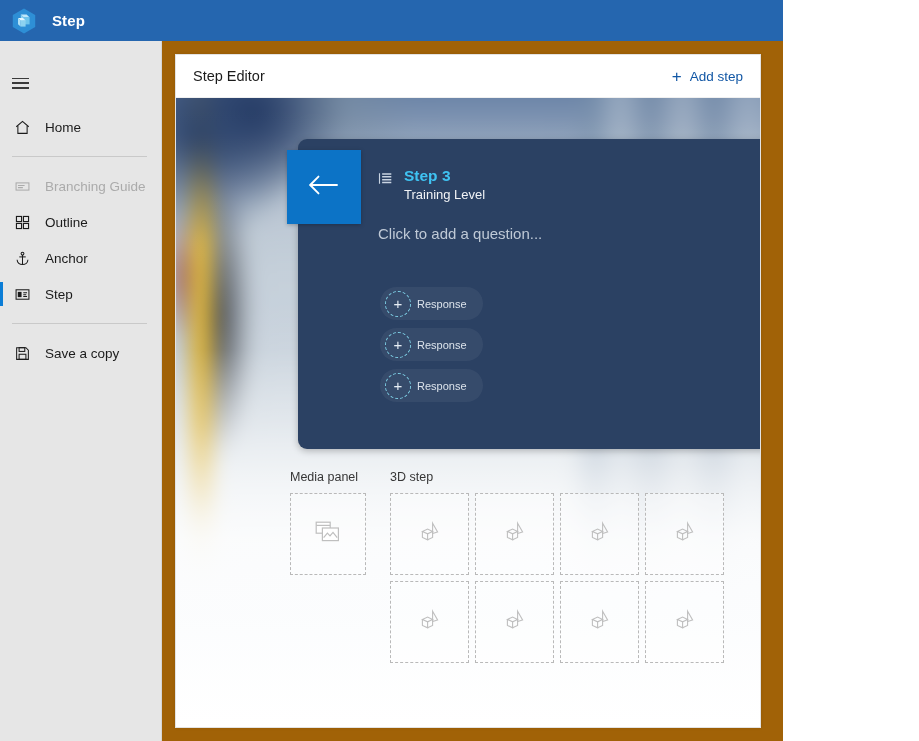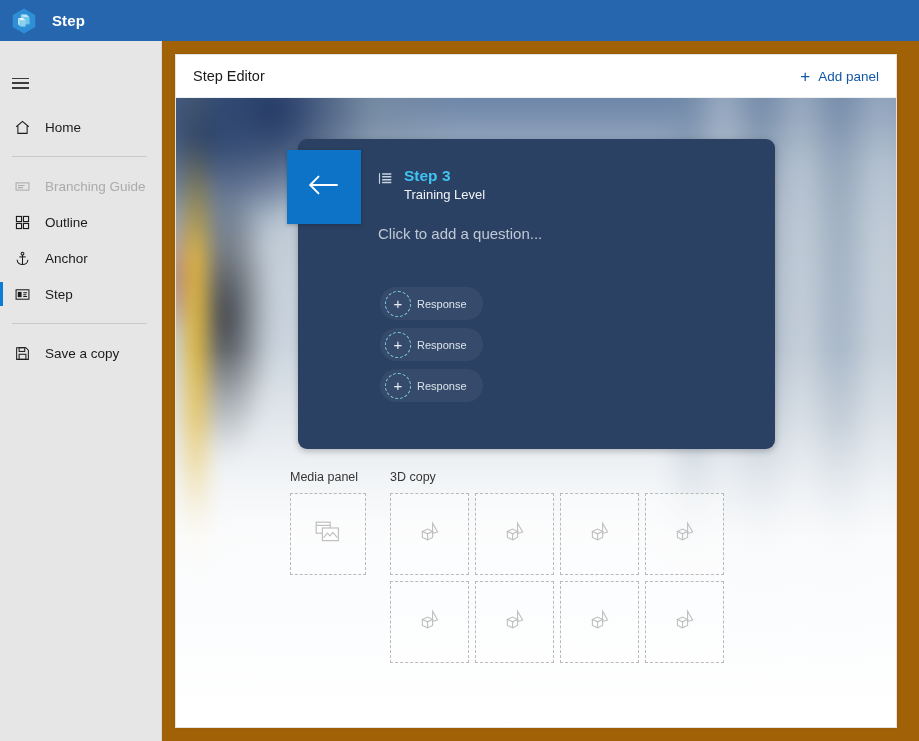--- a/index.html
+++ b/index.html
@@ -8,21 +8,21 @@
     margin: 0; padding: 0;
     width: 919px; height: 741px;
     overflow: hidden;
     font-family: "Liberation Sans", sans-serif;
     background: #ffffff;
   }
 
   
   .app {
     position: relative;
-    width: 919px;
+    width: 783px;
     height: 741px;
     background: #ffffff;
     display: flex;
     flex-direction: column;
   }
 
   
   .titlebar {
     height: 41px;
     min-height: 41px;
@@ -470,21 +470,21 @@
     </div>
 
     <div class="content">
       <div class="content-card">
 
         <div class="content-header">
           <div class="content-title">Step Editor</div>
           <div class="spacer"></div>
           <div class="add-step">
             <span class="plus">+</span>
-            <span>Add panel</span>
+            <span>Add step</span>
           </div>
         </div>
 
         <div class="stage">
           <div class="bg-photo"></div>
           <div class="bg-wash"></div>
 
           <div class="stage-inner">
 
             <div class="step-card">
@@ -539,21 +539,21 @@
                       <rect x="1.2" y="2.2" width="14.0" height="11.0" fill="#ffffff"></rect>
                       <path d="M1.2 5.4 H15.2"></path>
                       <rect x="7.4" y="8.0" width="16.0" height="12.6" fill="#ffffff"></rect>
                       <path d="M8.6 17.6 L12.4 13.2 L15.0 15.8 L18.0 12.4 L22.2 17.6"></path>
                     </svg>
                   </span>
                 </div>
               </div>
 
               <div>
-                <div class="panel-label">3D copy</div>
+                <div class="panel-label">3D step</div>
                 <div class="parts-grid">
                   <div class="drop-zone part-zone">
                     <span>
                       <svg width="24" height="24" viewBox="0 0 24 24" fill="none" stroke="#BFBFBF" stroke-width="1.1">
                         <path d="M14.6 3.2 L19.6 12.0 L14.6 13.6 Z"></path>
                         <path d="M4.4 11.4 L9.6 9.0 L14.6 11.4 L9.6 13.8 Z"></path>
                         <path d="M4.4 11.4 V17.4 L9.6 19.8 V13.8"></path>
                         <path d="M14.6 11.4 V17.4 L9.6 19.8"></path>
                       </svg>
                     </span>

